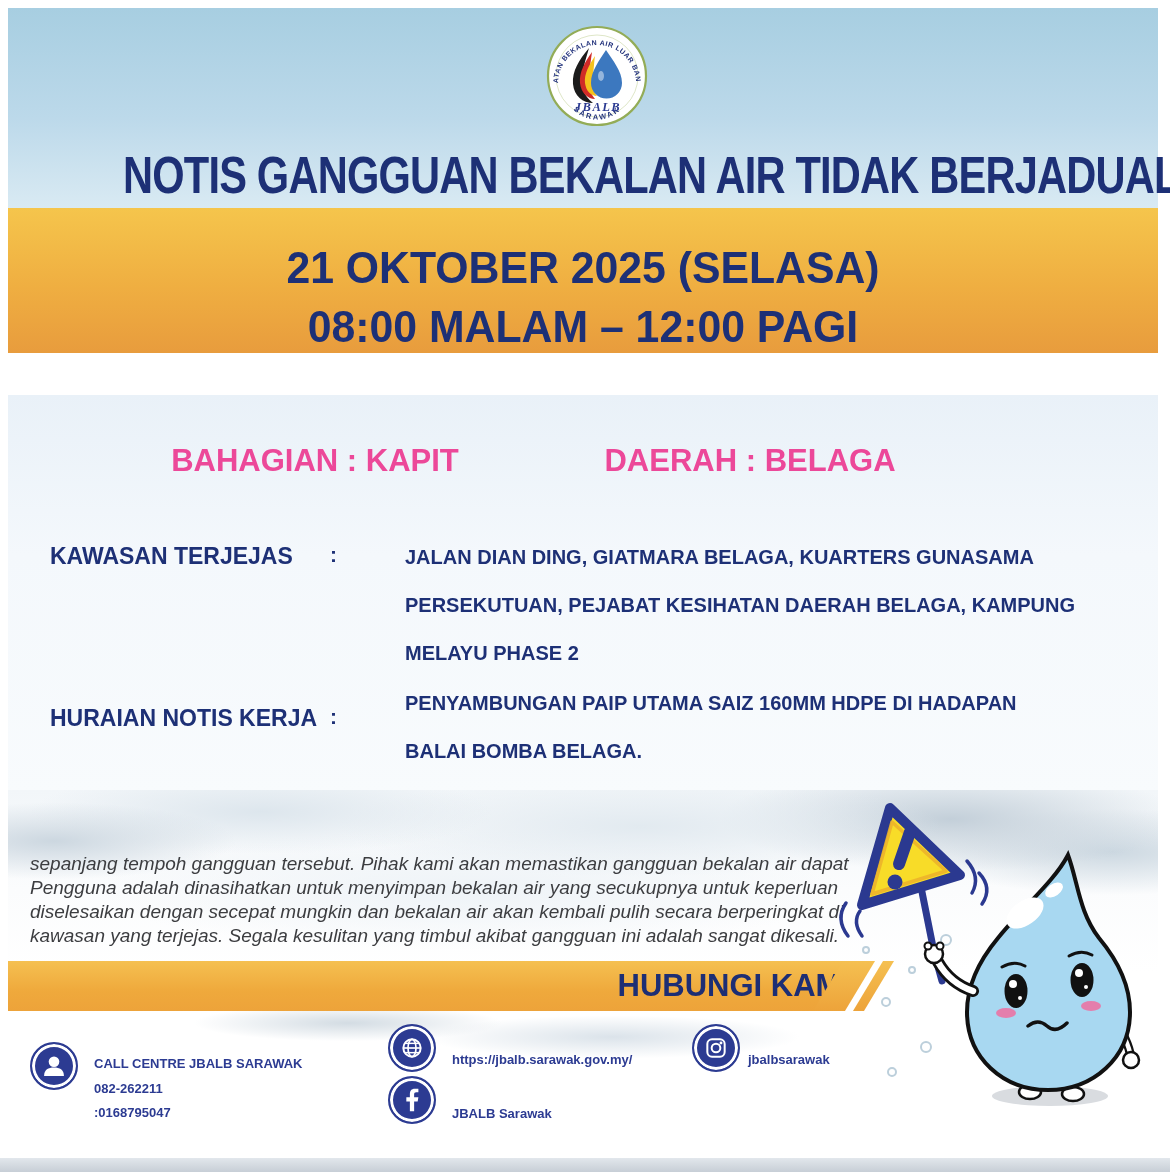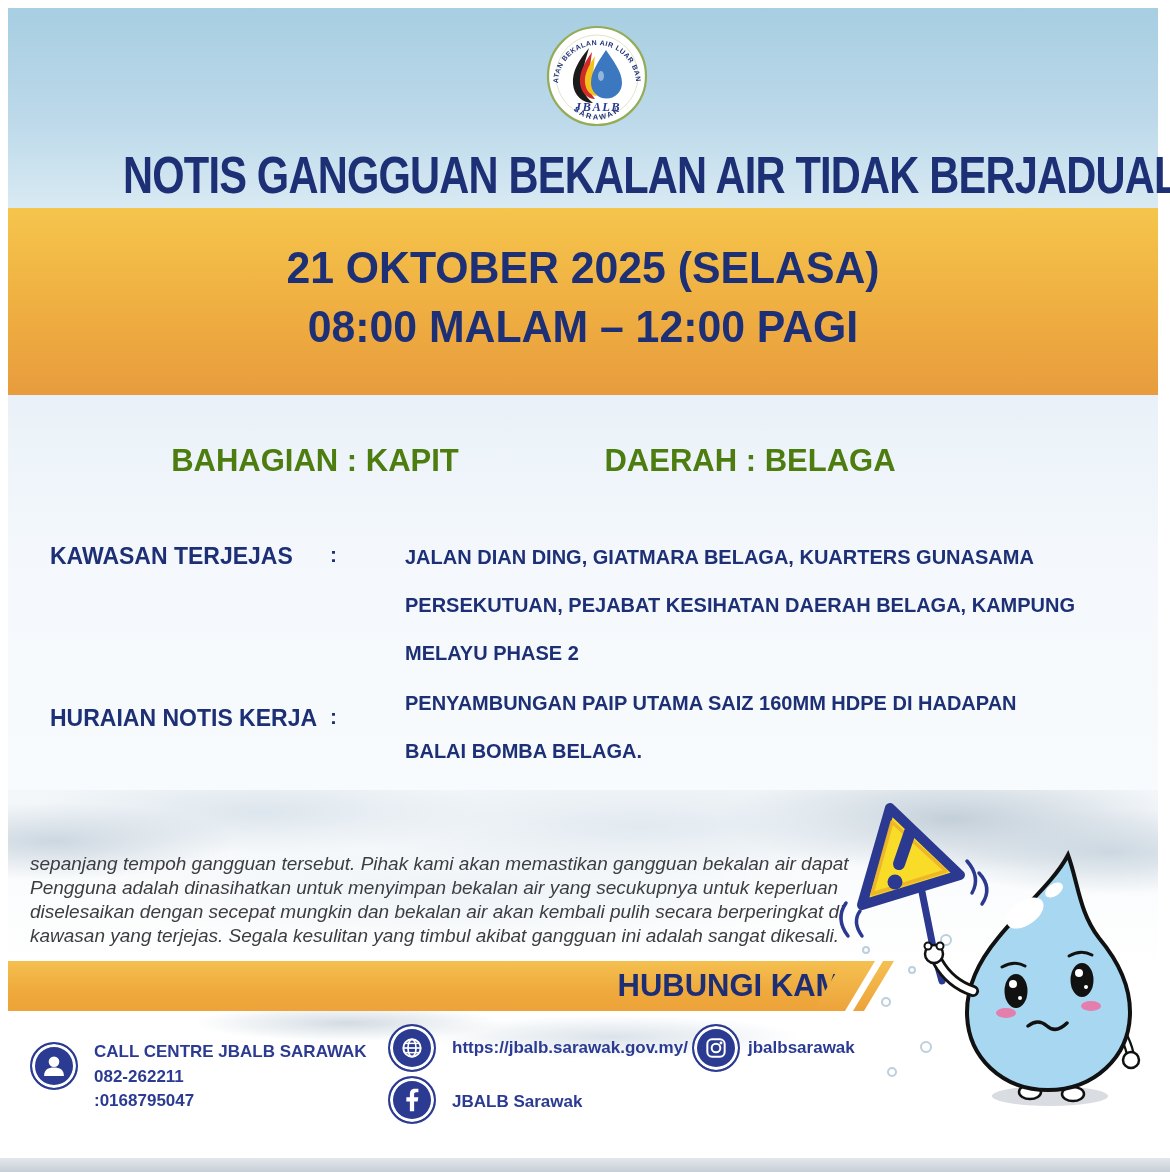--- a/index.html
+++ b/index.html
@@ -18,33 +18,33 @@
   .logo{left:545px;top:24px;width:104px;height:104px;}
   .title{
     left:8px;top:148px;width:1150px;height:54px;line-height:54px;
     text-align:center;font-size:52px;font-weight:bold;color:#1d3076;
     letter-spacing:-1px;transform:scaleX(.80);transform-origin:center;
     white-space:nowrap;
   }
 
   
   .dateband{
-    left:8px;top:208px;width:1150px;height:187px;
+    left:8px;top:208px;width:1150px;height:145px;
     background:linear-gradient(180deg,#f5c54c 0%,#efae41 55%,#e89c3d 100%);
     text-align:center;color:#1d3076;font-weight:bold;
   }
   .dateband .line{font-size:45px;line-height:59px;transform:scaleX(.95);transform-origin:center;white-space:nowrap;}
   .dateband .inner{padding-top:30px;}
 
   
   .main{
     left:8px;top:395px;width:1150px;height:400px;
     background:linear-gradient(180deg,#e9f1f8 0%,#f4f8fc 40%,#f8fbfd 100%);
   }
-  .regitem{font-size:31px;font-weight:bold;color:#4d7c0f;text-align:center;white-space:nowrap;}
+  .regitem{font-size:31px;font-weight:bold;color:#ec4899;text-align:center;white-space:nowrap;}
   .reg-b{left:135px;top:443px;width:360px;}
   .reg-d{left:570px;top:443px;width:360px;}
 
   .rowlabel{font-size:23px;font-weight:bold;color:#1d3076;white-space:nowrap;}
   .rowcolon{font-size:21px;font-weight:bold;color:#1d3076;}
   .rowval{font-size:20px;font-weight:bold;color:#1d3076;line-height:48px;white-space:nowrap;}
 
   
   .splash1{
     left:8px;top:790px;width:1150px;height:182px;
@@ -83,21 +83,21 @@
   .stripe1{left:828px;width:32px;}
   .stripe2{left:868px;width:11px;}
 
   
   .badge{
     width:48px;height:48px;border-radius:50%;
     background:#2c3b92;border:2px solid #2c3b92;box-sizing:border-box;
     box-shadow:inset 0 0 0 3px #ffffff;
     display:flex;align-items:center;justify-content:center;
   }
-  .ftext{font-size:17px;font-weight:bold;color:#2c3b92;line-height:24.5px;white-space:nowrap;}
+  .ftext{font-size:13px;font-weight:bold;color:#2c3b92;line-height:24.5px;white-space:nowrap;margin-top:12px;}
 
   .bottomstrip{
     left:0;top:1158px;width:1170px;height:14px;
     background:linear-gradient(180deg,#e2e7ec 0%,#c7ced6 100%);
   }
 </style>
 </head>
 <body>
 
 <div class="abs header">

